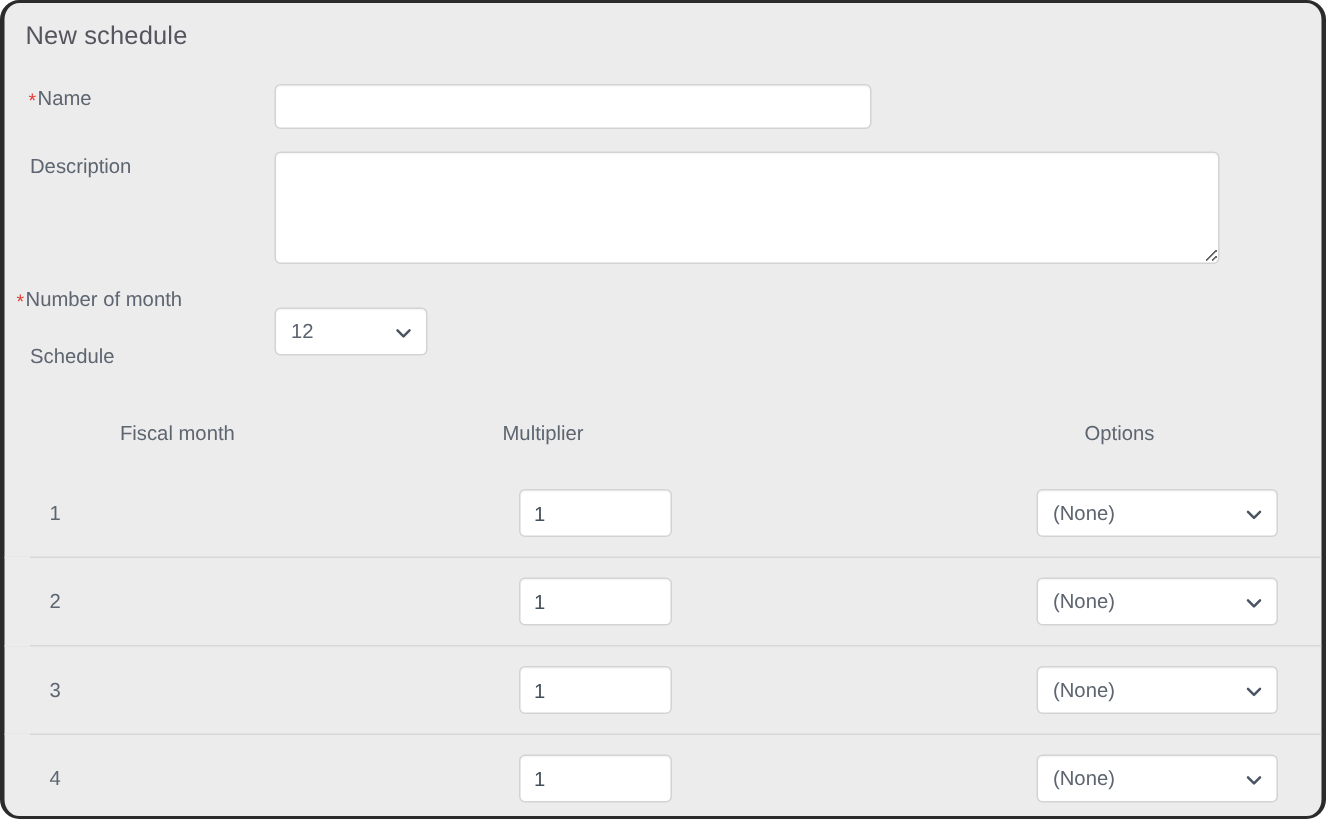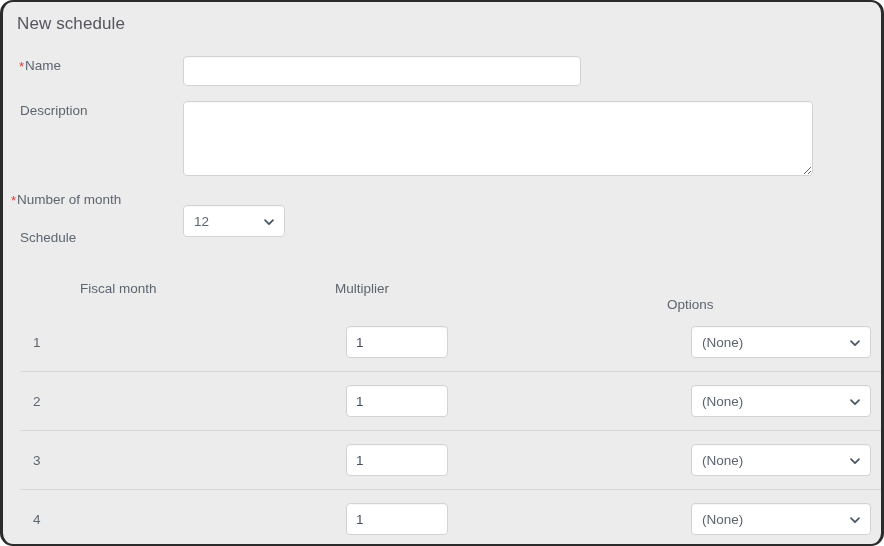--- a/index.html
+++ b/index.html
@@ -147,21 +147,21 @@
   
   .col-head {
     position: absolute;
     font-size: 13.5px;
     color: #5d6570;
     white-space: nowrap;
     top: 279px;
   }
   .ch-fiscal { left: 30px; margin-left: 47px; }
   .ch-mult { left: 332px; }
-  .ch-options { left: 664px; margin-top: 16px; }
+  .ch-options { left: 720px; }
 
   .table-rows {
     position: absolute;
     left: 0;
     top: 311px;
     right: 0;
   }
   .srow {
     position: relative;
     height: 58px;
@@ -203,21 +203,21 @@
     font-size: 13.5px;
     color: #44505c;
     padding: 0 9px;
     outline: none;
     box-shadow: 0 1px 1px rgba(0,0,0,0.035) inset;
   }
   .cell-options {
     left: 688px;
     top: 50%;
     transform: translateY(-50%);
-    width: 180px;
+    width: 161px;
     height: 32px;
     padding-left: 28px;
   }
 </style>
 </head>
 <body>
 
 <div class="window">
   <div class="form-area">
 

